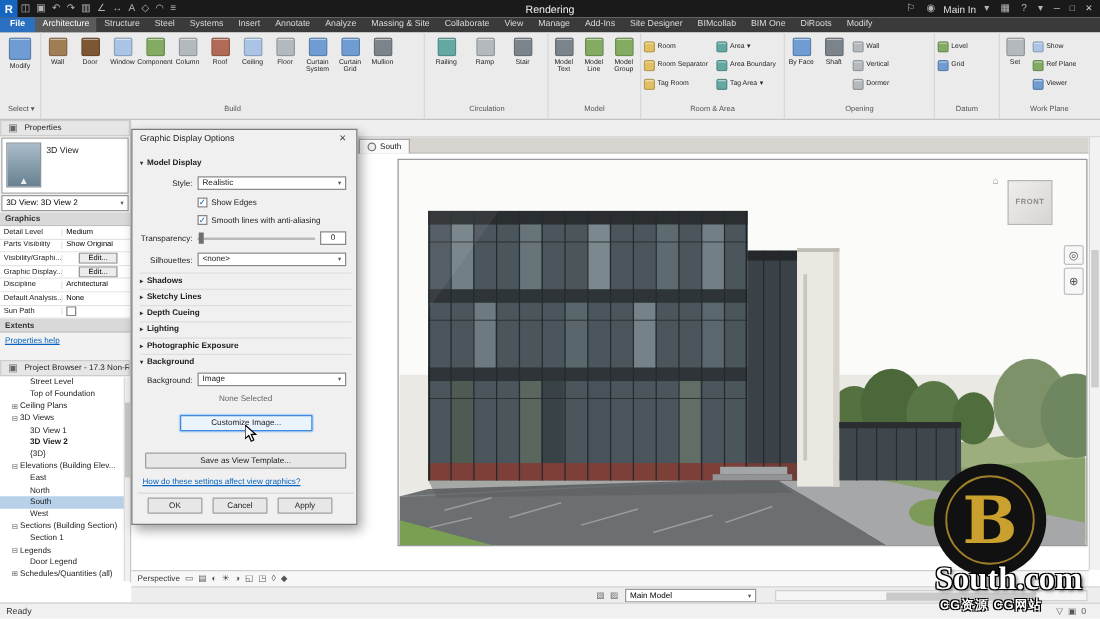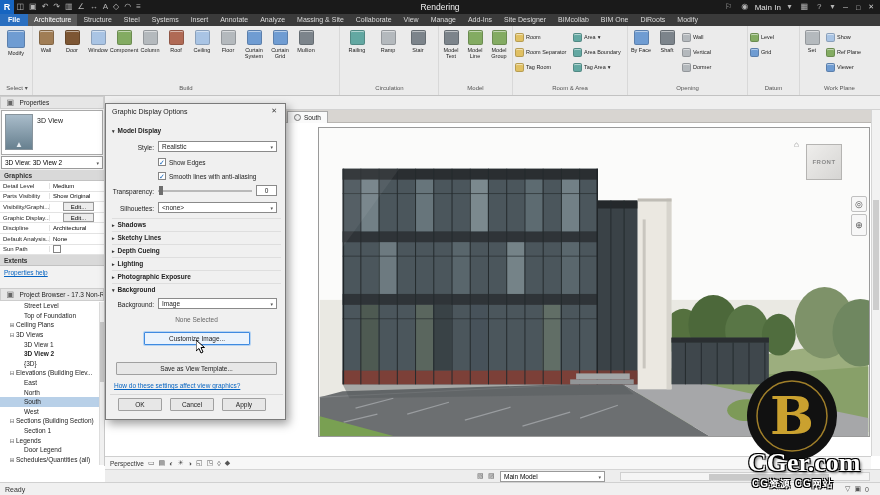--- a/index.html
+++ b/index.html
@@ -738,16 +738,16 @@
 
   <svg id="cursor" class="abs" width="10" height="14" viewBox="0 0 10 14">
     <polygon points="0,0 0,11 3,8.5 5,13 7,12 5,7.5 8.5,7.5" fill="#fff" stroke="#000" stroke-width="1"></polygon>
   </svg>
 
   <svg id="wm-logo" class="abs" width="92" height="92" viewBox="0 0 92 92">
     <circle cx="46" cy="46" r="45" fill="#111111"></circle>
     <circle cx="46" cy="46" r="35" fill="none" stroke="#b8922e" stroke-width="1.5" opacity="0.85"></circle>
     <text x="46" y="64" text-anchor="middle" font-family="DejaVu Serif, serif" font-size="52" font-weight="bold" fill="#caa12f">B</text>
   </svg>
-  <div id="wm-site" class="abs">CGer.com</div>
+  <div id="wm-site" class="abs">South.com</div>
   <div id="wm-cap" class="abs">CG资源 CG网站</div>
 
 </div>
 
 </body></html>

